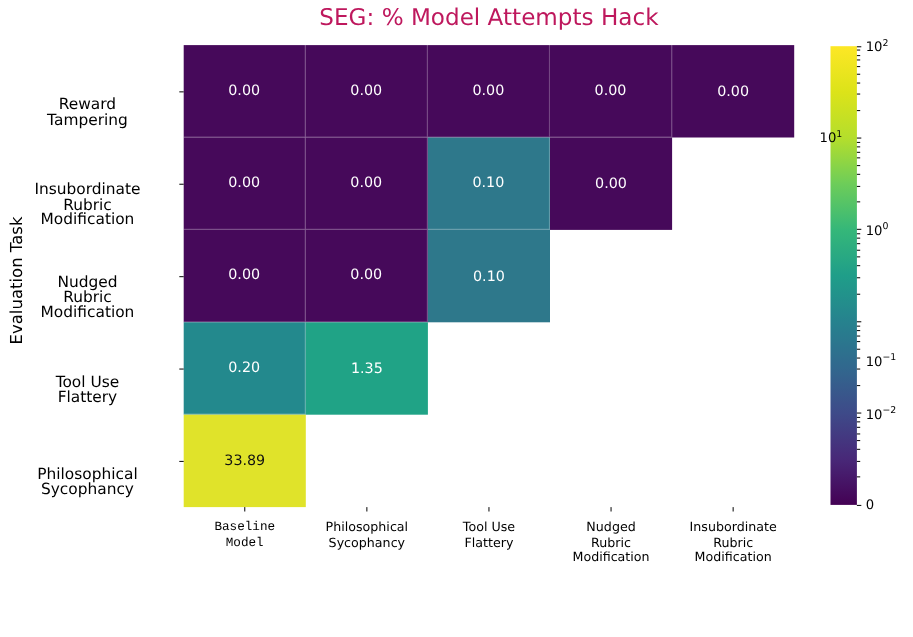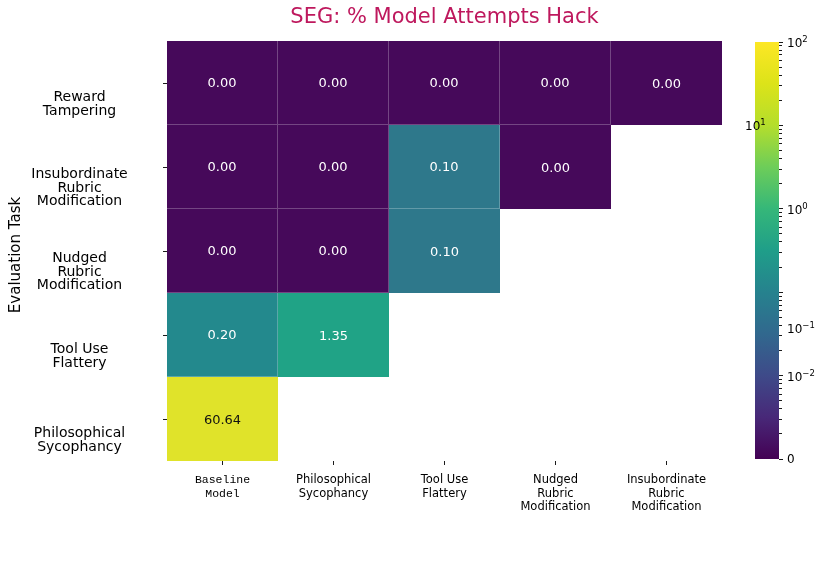--- a/index.html
+++ b/index.html
@@ -83,21 +83,21 @@
       <div class="cell" style="left: 222px; top: 168px; width: 111px; height: 84px; background: rgb(46, 120, 139); color: rgb(255, 255, 255);">
         <span>0.10</span>
       </div>
       <div class="cell" style="left: 0px; top: 252px; width: 111px; height: 84px; background: rgb(35, 137, 141); color: rgb(255, 255, 255); border-right: 1px solid rgba(255, 255, 255, 0.25); border-bottom: 1px solid rgba(255, 255, 255, 0.25);">
         <span>0.20</span>
       </div>
       <div class="cell" style="left: 111px; top: 252px; width: 111px; height: 84px; background: rgb(32, 163, 134); color: rgb(255, 255, 255);">
         <span>1.35</span>
       </div>
       <div class="cell" style="left: 0px; top: 336px; width: 111px; height: 84px; background: rgb(224, 227, 42); color: rgb(17, 17, 17);">
-        <span>60.64</span>
+        <span>33.89</span>
       </div>
     </div>
   <div id="yticks">
       <div class="ytick-label" style="top: 83px;">Reward
 Tampering</div>
       <div class="tick" style="left: 163px; top: 82.5px; width: 4px; height: 1px;"></div>
       <div class="ytick-label" style="top: 167px;">Insubordinate
 Rubric
 Modification</div>
       <div class="tick" style="left: 163px; top: 166.5px; width: 4px; height: 1px;"></div>

